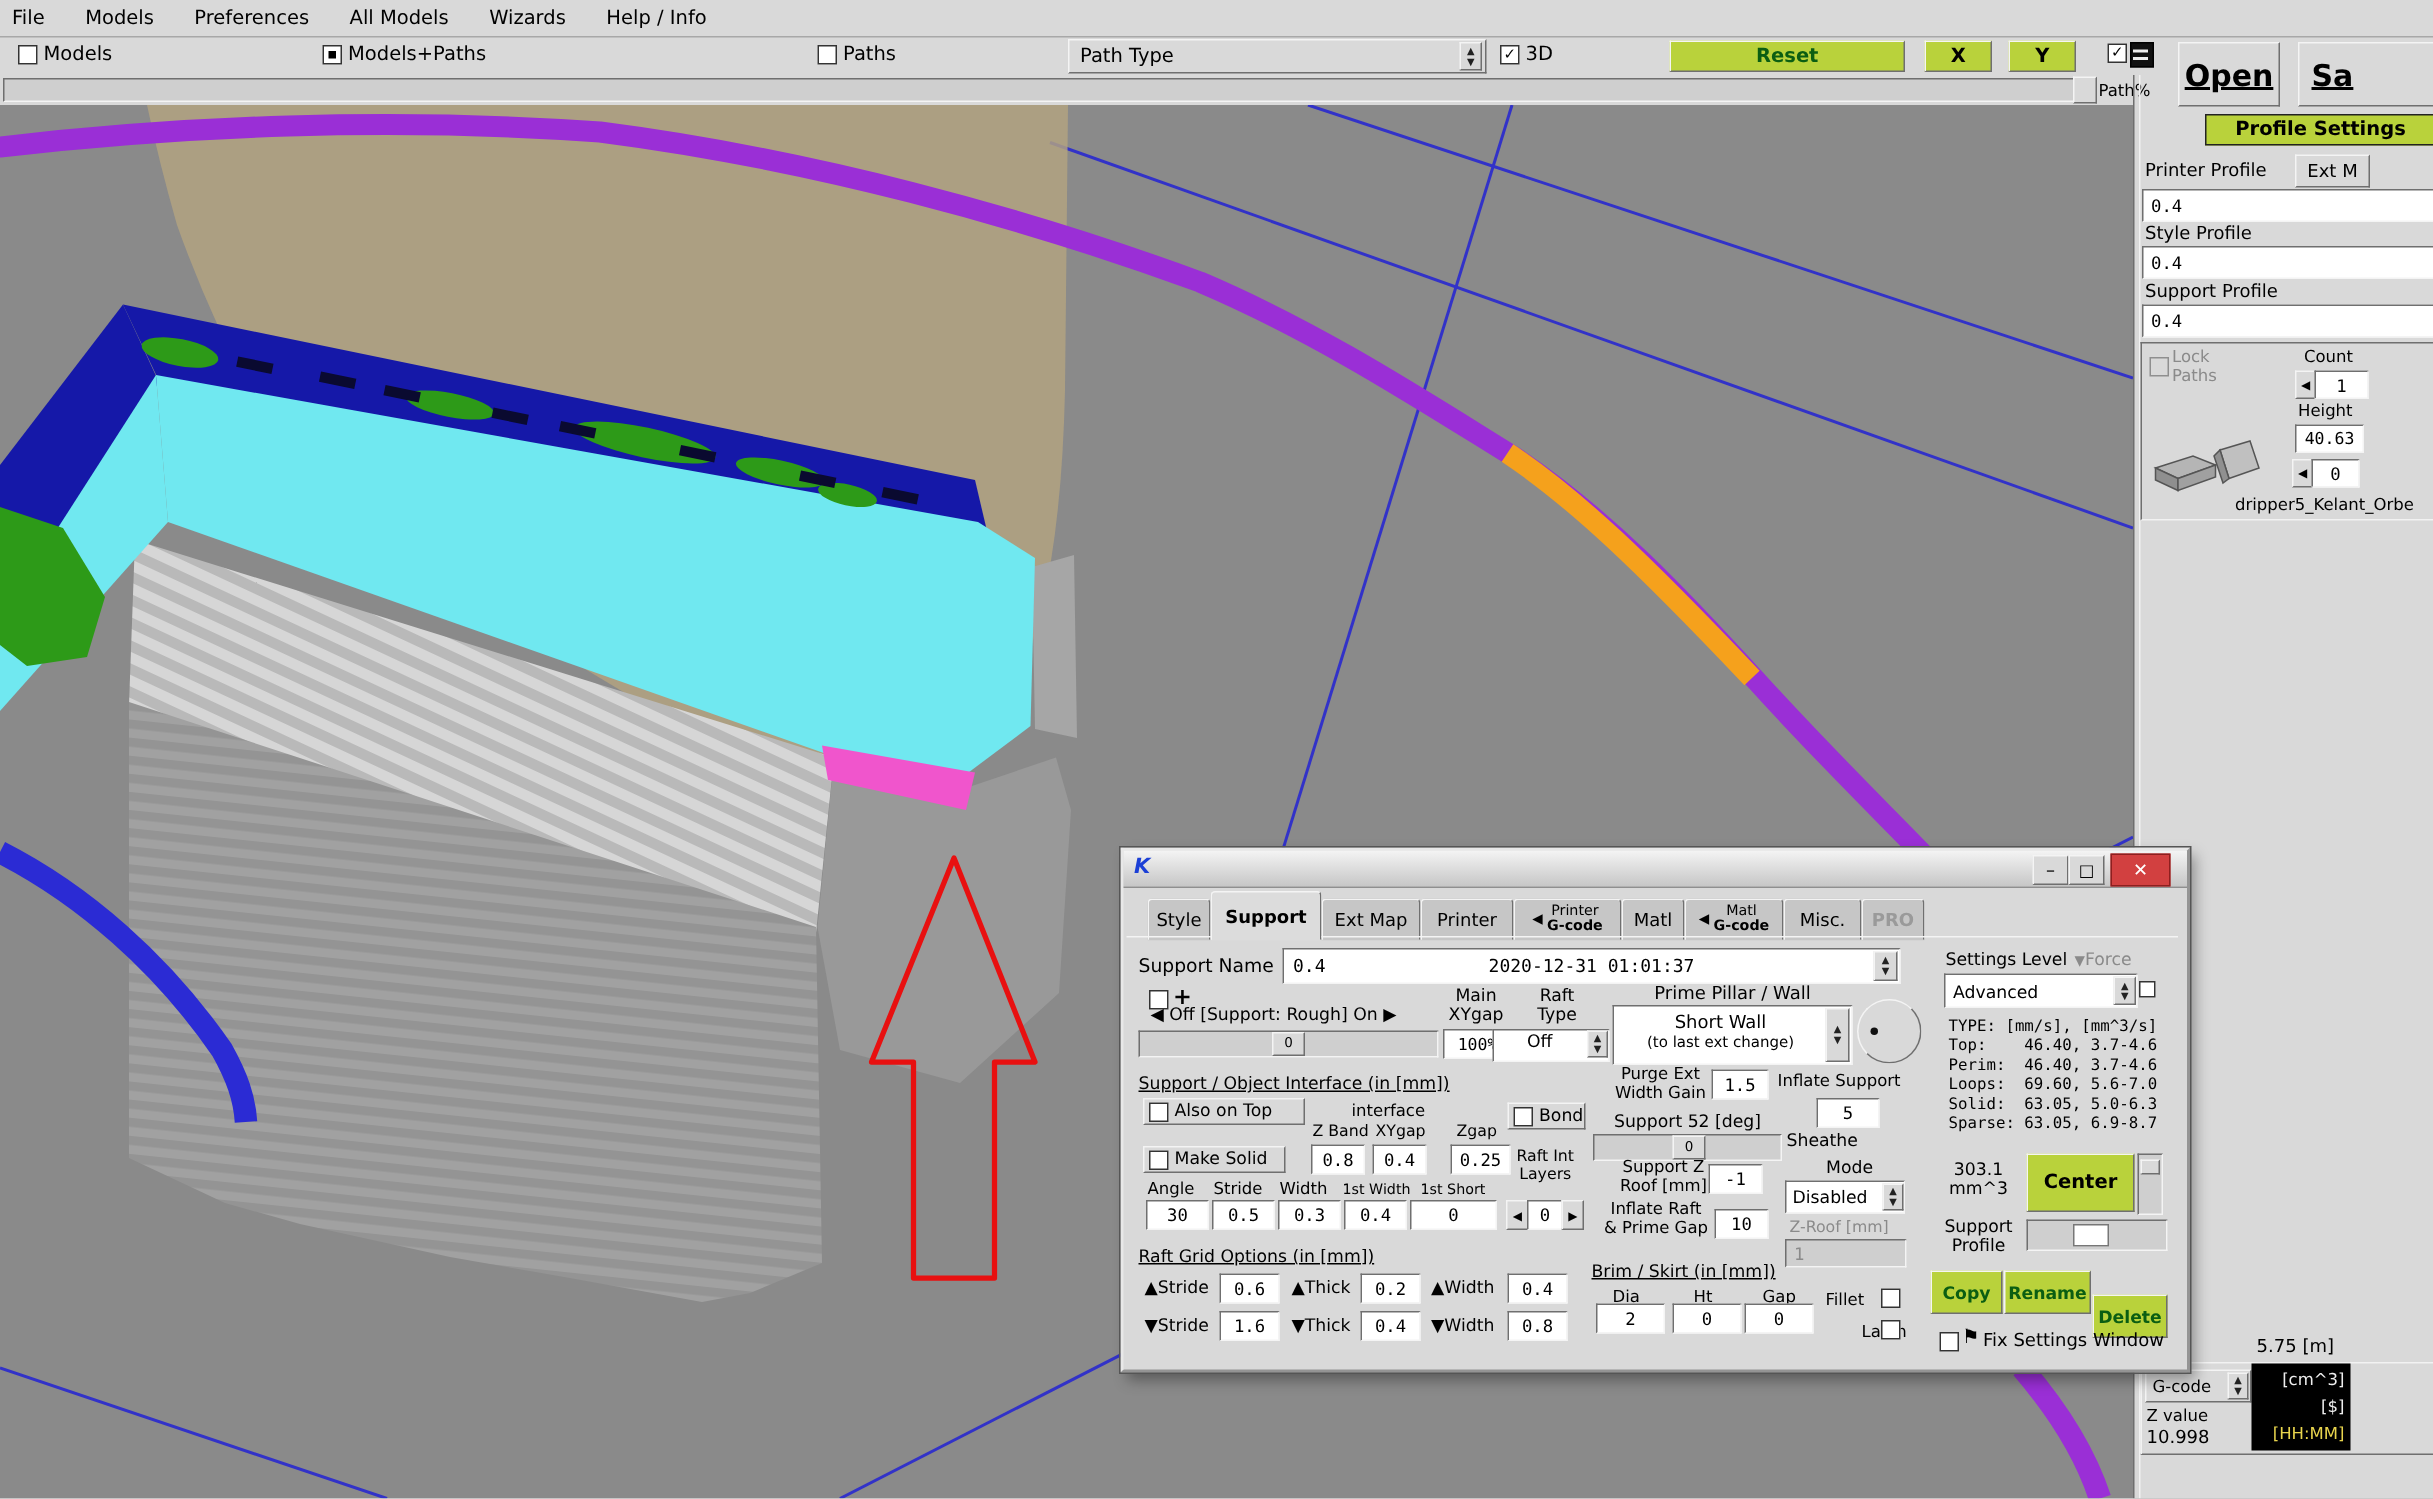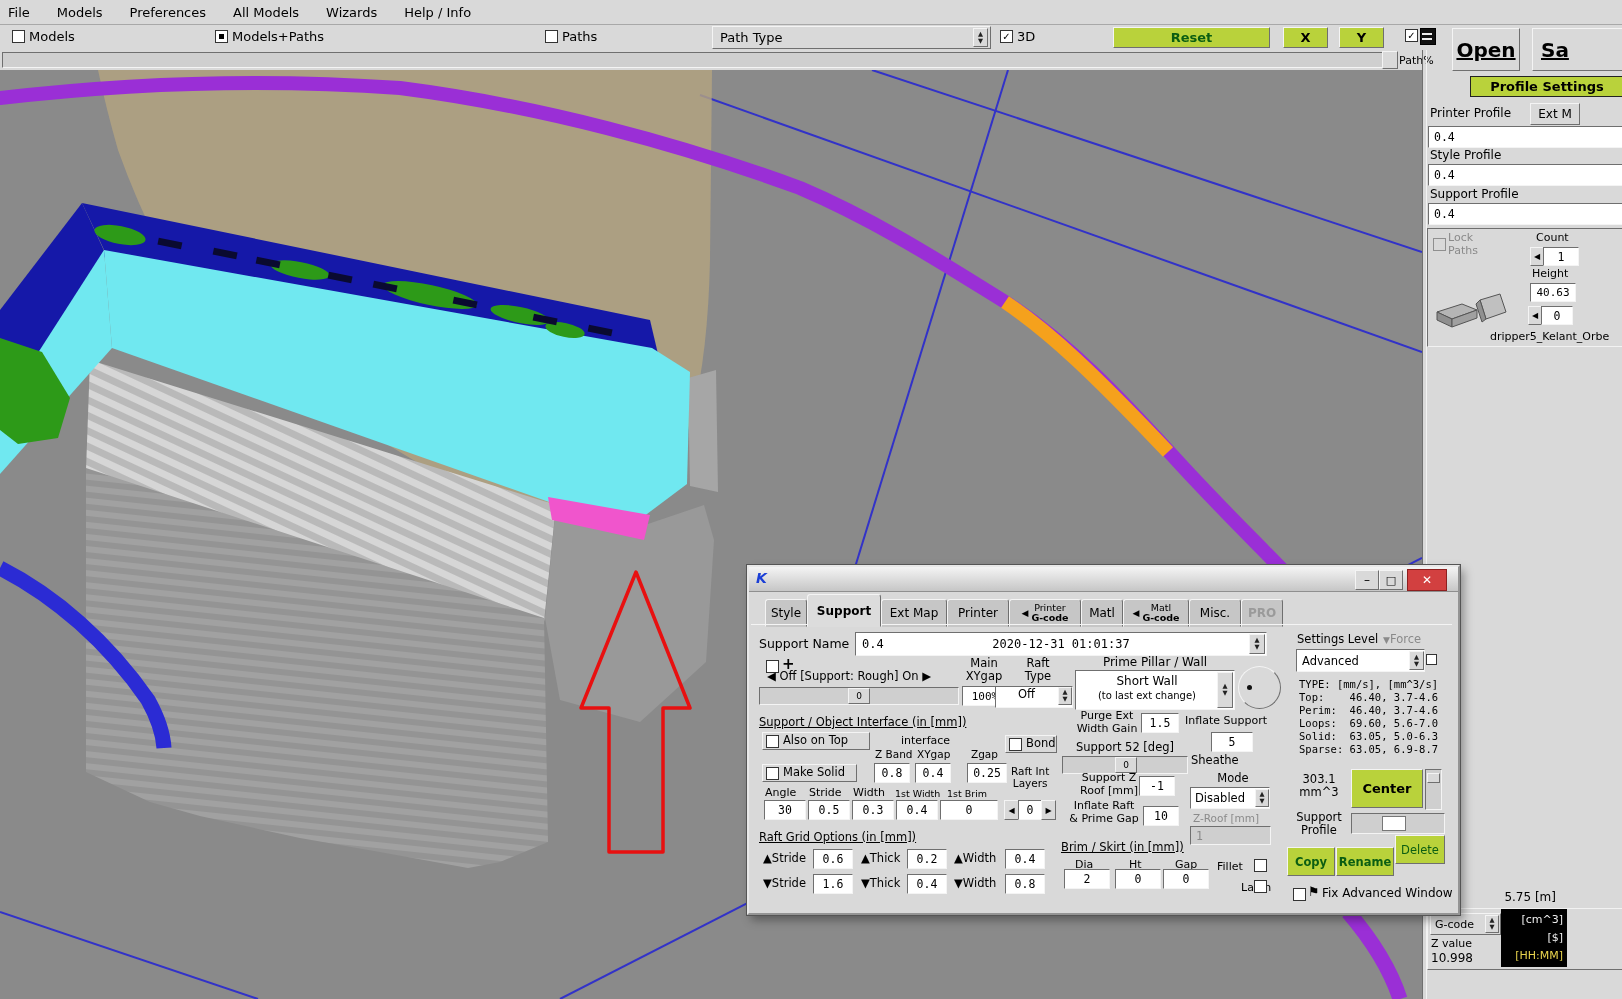--- a/index.html
+++ b/index.html
@@ -400,21 +400,21 @@
       </div>
     <div class="abs" style="left:262px;top:198px;font-size:10.5px;line-height:12px;text-align:center">
       <div>Raft Int</div>
         <div>Layers</div>
     </div>
 
     <span class="abs s11" style="left:16px;top:219px">Angle</span>
     <span class="abs s11" style="left:60px;top:219px">Stride</span>
     <span class="abs s11" style="left:104px;top:219px">Width</span>
     <span class="abs" style="left:146px;top:221px;font-size:9.5px">1st Width</span>
-    <span class="abs" style="left:198px;top:221px;font-size:9.5px">1st Brim</span>
+    <span class="abs" style="left:198px;top:221px;font-size:9.5px">1st Short</span>
     <div class="abs sunken fld" style="left:15px;top:233px;width:40px;height:18px">
         <span>30</span>
       </div>
     <div class="abs sunken fld" style="left:59px;top:233px;width:40px;height:18px">
         <span>0.5</span>
       </div>
     <div class="abs sunken fld" style="left:103px;top:233px;width:40px;height:18px">
         <span>0.3</span>
       </div>
     <div class="abs sunken fld" style="left:147px;top:233px;width:40px;height:18px">
@@ -533,22 +533,22 @@
     <div class="abs sunkeng" style="left:602px;top:246px;width:92px;height:19px">
       <div style="position:absolute;left:30px;top:2px;width:22px;height:13px;background:#fff;border:1px solid #777"></div>
     </div>
 
     <div class="abs raised green btn" style="left:538px;top:280px;width:46px;height:27px;font-weight:bold;font-size:11.5px;color:#0b5e12">
         <span>Copy</span>
       </div>
     <div class="abs raised green btn" style="left:587px;top:280px;width:56px;height:27px;font-weight:bold;font-size:11.5px;color:#0b5e12">
         <span>Rename</span>
       </div>
-    <div class="abs raised green btn" style="left:646px;top:268px;width:48px;height:27px;font-weight:normal;font-size:11.5px;color:#0b5e12">
+    <div class="abs raised green btn" style="left:646px;top:296px;width:48px;height:27px;font-weight:bold;font-size:11.5px;color:#0b5e12">
         <span>Delete</span>
       </div>
 
     <span class="abs cb" style="left:544px;top:321px"></span>
     <span class="abs" style="left:559px;top:317px;font-size:13px">⚑</span>
-    <span class="abs lbl" style="left:573px;top:320px;font-size:12px">Fix Advanced Window</span>
+    <span class="abs lbl" style="left:573px;top:320px;font-size:12px">Fix Settings Window</span>
   </div>
 
 </div>
 
 </body></html>

